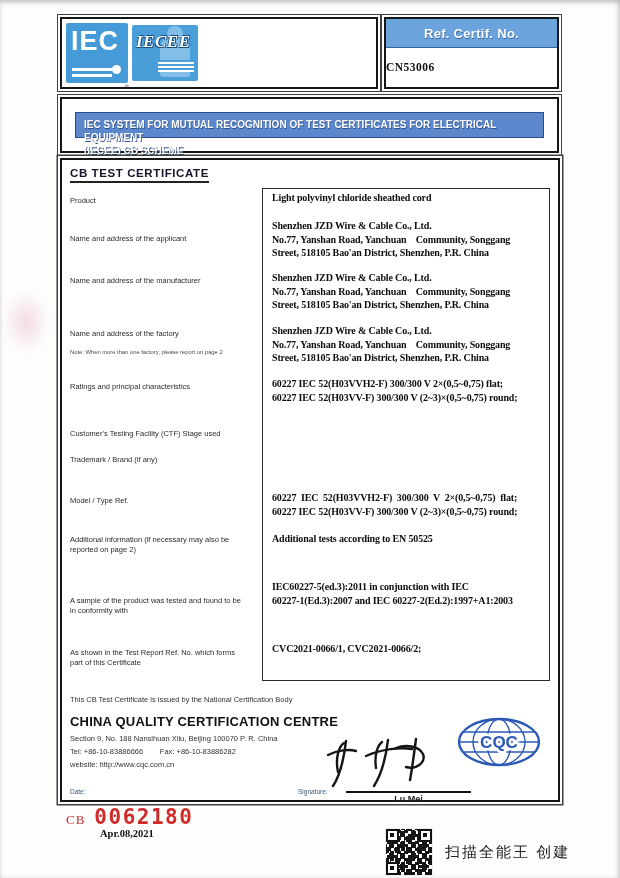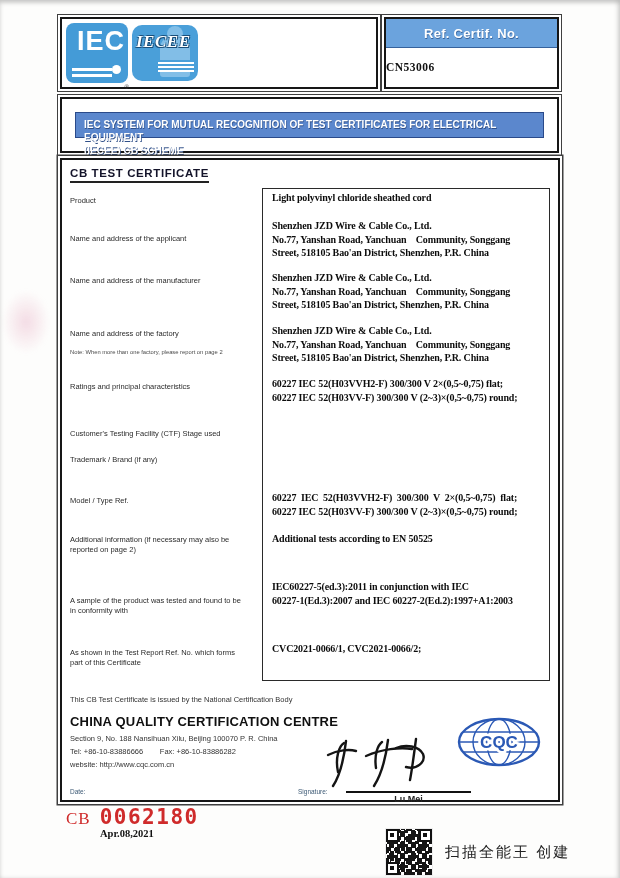--- a/index.html
+++ b/index.html
@@ -14,30 +14,30 @@
     background:radial-gradient(ellipse at center, rgba(228,160,185,.35), rgba(228,160,185,0) 70%);
     filter:blur(2px); }
 
   
   .hdr-left {
     position:absolute; left:60px; top:17px; width:318px; height:72px;
     background:#fff; border:2px solid #161616;
     box-shadow:0 0 0 2px #fff, 0 0 0 3px #3f3f3f;
     display:flex; align-items:center; padding:4px;
   }
-  .iec-tile { width:62px; height:60px; background:#449bd7; border-radius:8px;
-    position:relative; color:#fff;padding-left:6px; }
+  .iec-tile { width:62px; height:60px; background:#449bd7; border-radius:2px;
+    position:relative; color:#fff; }
   .iec-txt { font-weight:bold; font-size:27px; letter-spacing:1px; padding:3px 0 0 5px;
     font-family:"Liberation Sans",sans-serif; }
   .iec-lines { position:absolute; left:6px; bottom:12px; width:40px;
     border-top:3px solid #fff; }
   .iec-lines::after { content:""; position:absolute; left:0; top:3px; width:40px; border-top:3px solid #fff; display:block;}
   .iec-dot { position:absolute; right:7px; bottom:9px; width:9px; height:9px; border-radius:50%; background:#fff; }
   .iec-reg { position:absolute; right:-1px; bottom:-7px; font-size:6px; color:#333; }
-  .iecee-tile { width:66px; height:56px; background:#4a9fd9; border-radius:10px;
+  .iecee-tile { width:66px; height:56px; background:#4a9fd9; border-radius:2px;
     margin-left:4px; position:relative; overflow:hidden; }
   .iecee-fig { position:absolute; right:8px; top:10px; width:30px; height:42px;
     background:#8cc4e9; border-radius:14px 14px 3px 3px; opacity:.85; }
   .iecee-fig::before { content:""; position:absolute; left:7px; top:-9px; width:16px; height:16px;
     border-radius:50%; background:#8cc4e9; }
   .iecee-stripes { position:absolute; right:4px; bottom:9px; width:36px; height:12px;
     background:repeating-linear-gradient(#4a9fd9 0 2px, #fff 2px 4px); }
   .iecee-txt { position:absolute; left:4px; top:7px; font-style:italic; font-weight:bold;
     font-size:17px; color:#fff; letter-spacing:.5px;
     text-shadow:1px 1px 0 #1a4f7a, -1px 1px 0 #1a4f7a, 1px -1px 0 #1a4f7a;
@@ -88,21 +88,21 @@
   .sig-svg { position:absolute; left:262px; top:55px; }
   .lab-sm { position:absolute; font-size:6.5px; color:#3d5a75; }
   .date-val { position:absolute; left:38px; top:107px; font-family:"Liberation Serif",serif;
     font-weight:bold; font-size:10.5px; color:#111;margin-top:40px; }
   .sig-line { position:absolute; left:284px; top:110px; width:125px; border-top:2px solid #111;
     text-align:center; }
   .sig-name { font-size:9px; font-weight:bold; color:#222; padding-top:1px; }
 
   
   .stamp { position:absolute; left:66px; top:805px; color:#cf2b2b; display:flex; align-items:baseline; }
-  .stamp-cb { font-family:"Liberation Serif",serif; font-size:17px; letter-spacing:1px; }
+  .stamp-cb { font-family:"Liberation Serif",serif; font-size:13px; letter-spacing:1px; }
   .stamp-num { font-family:"DejaVu Sans Mono",monospace; font-weight:bold; font-size:21px;
     letter-spacing:1.5px; margin-left:9px;text-align:center; }
   .qr-row { position:absolute; left:385px; top:828px; display:flex; align-items:center; }
   .qr { position:relative; width:48px; height:48px; background:#fff; border:1px solid #eee;
     background-image:
       repeating-conic-gradient(#151515 0 25%, transparent 0 50%),
       repeating-conic-gradient(transparent 0 25%, #151515 0 50%);
     background-size:7px 7px, 11px 11px; background-position:1px 1px, 3px 2px; }
   .finder { position:absolute; width:13px; height:13px; border:2.5px solid #111; background:#fff; }
   .finder::after { content:""; position:absolute; left:2px; top:2px; width:4px; height:4px; background:#111; }

